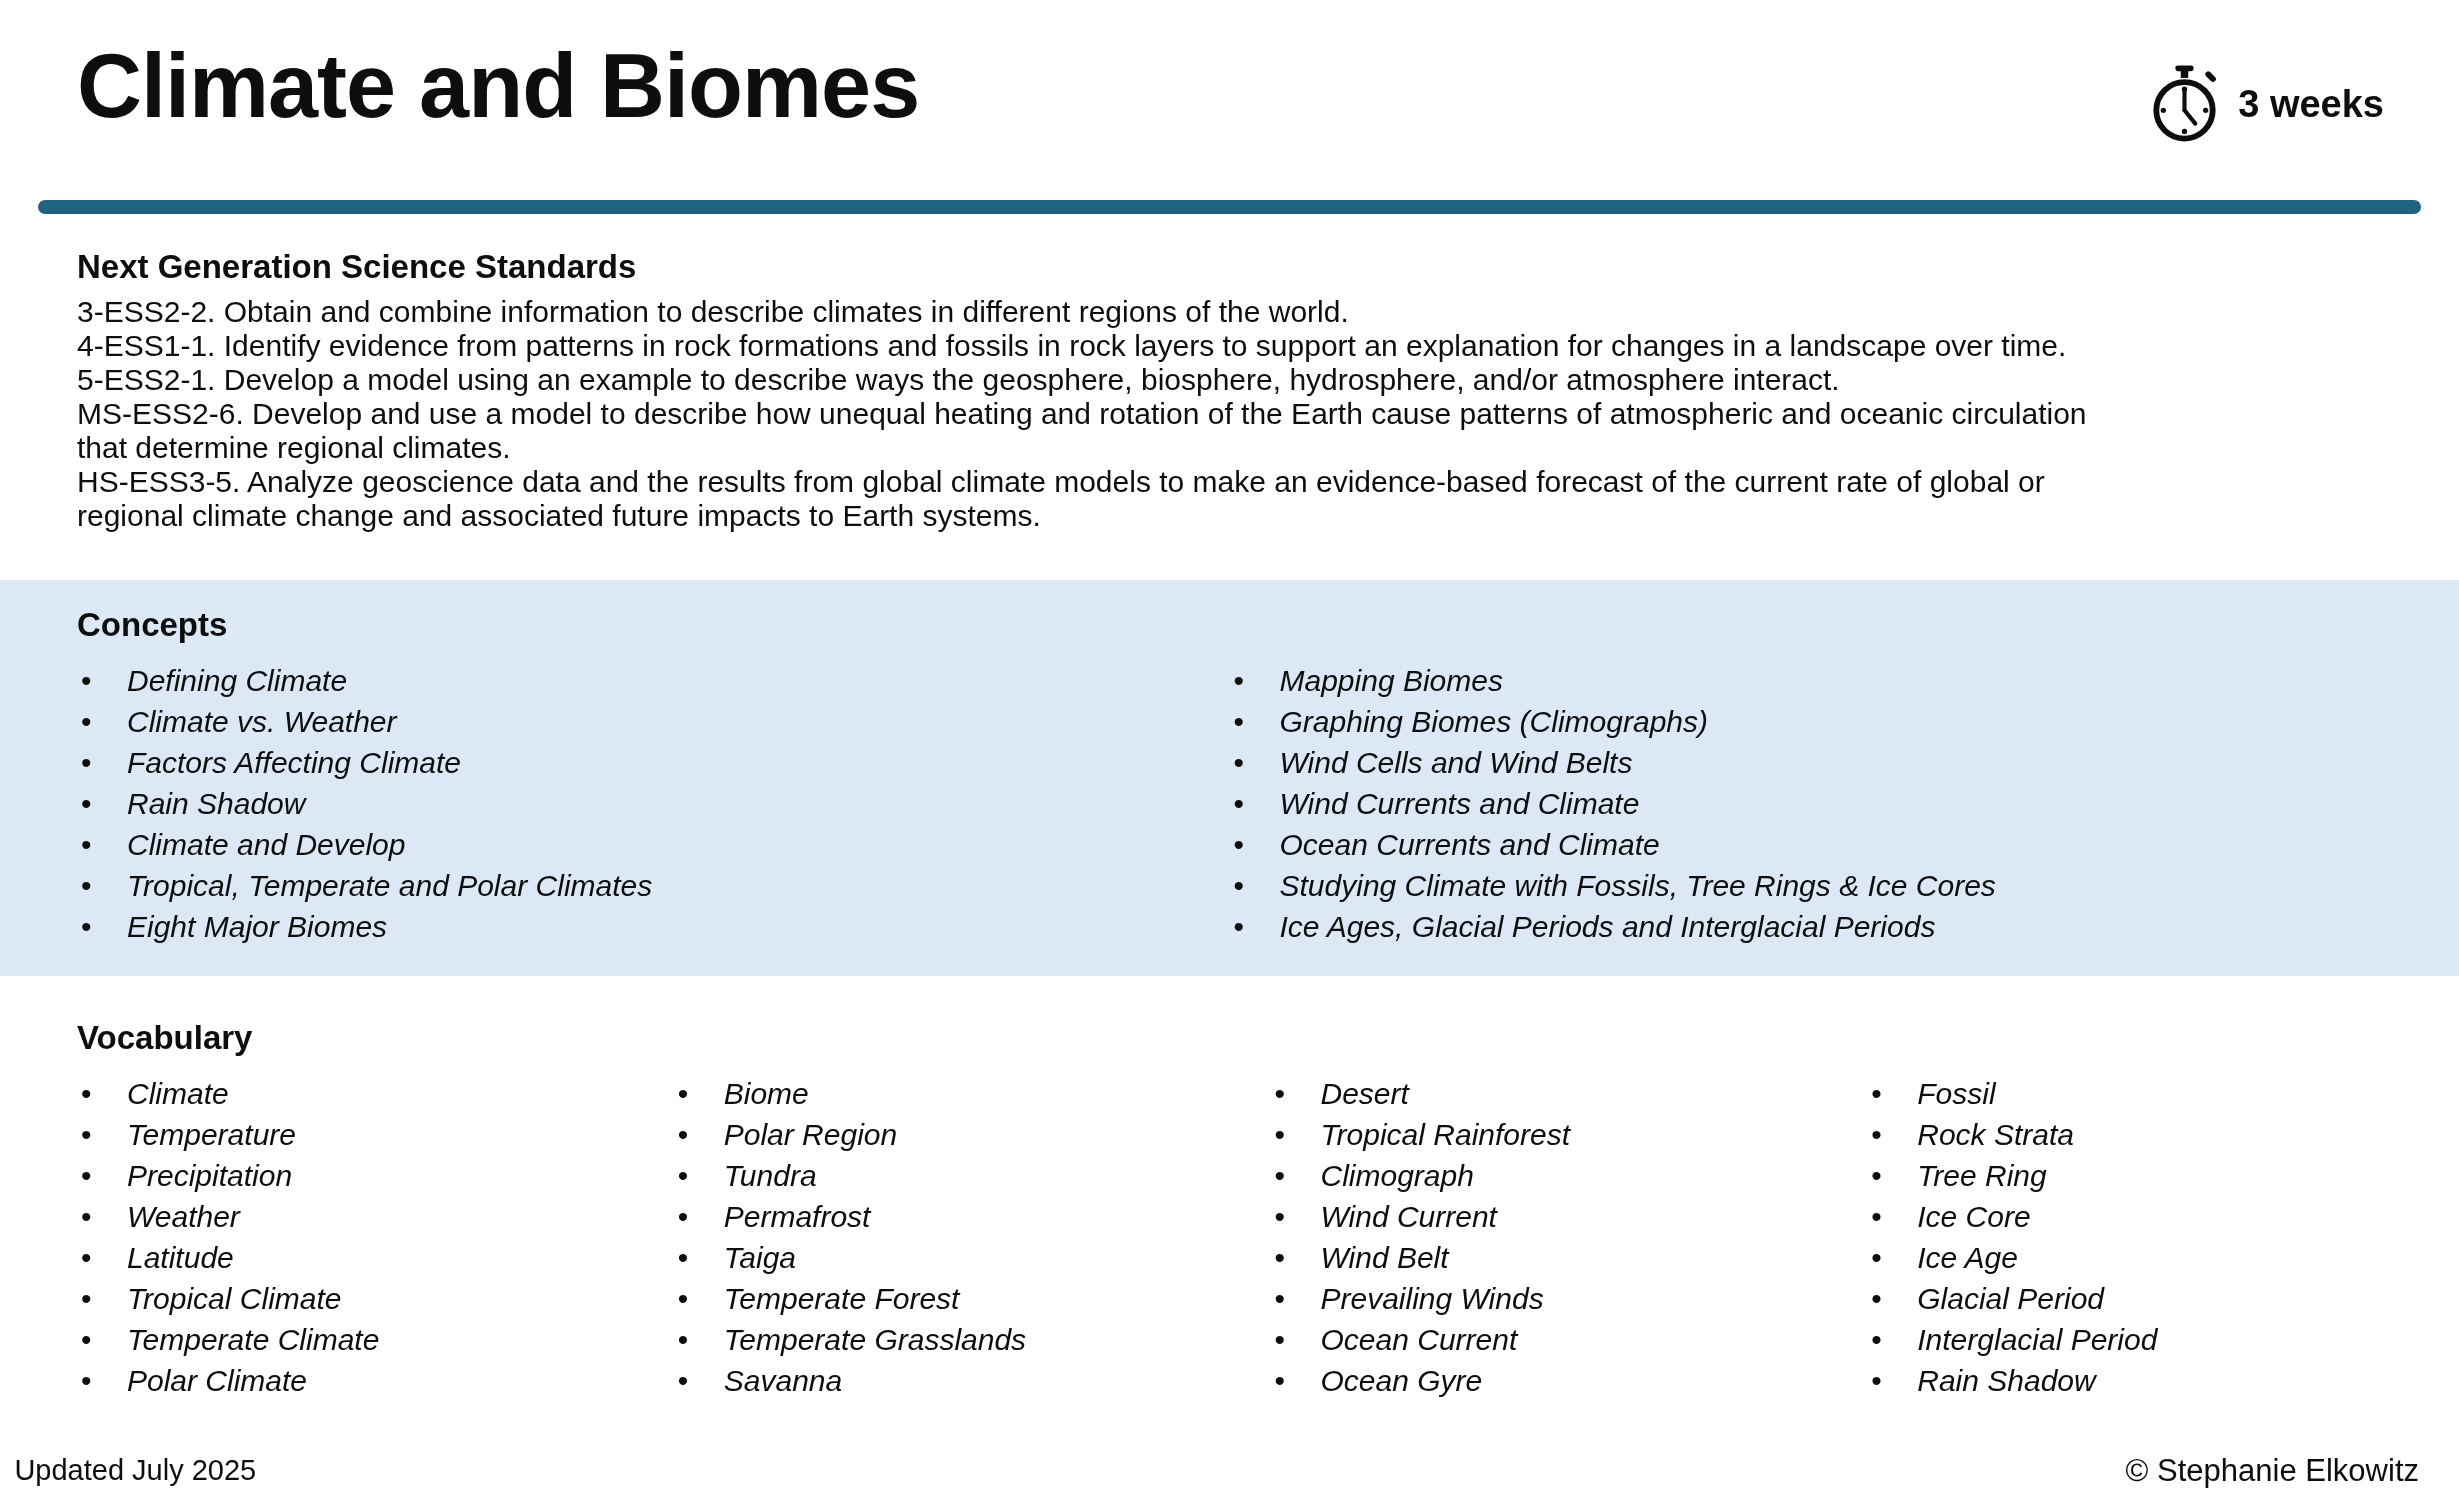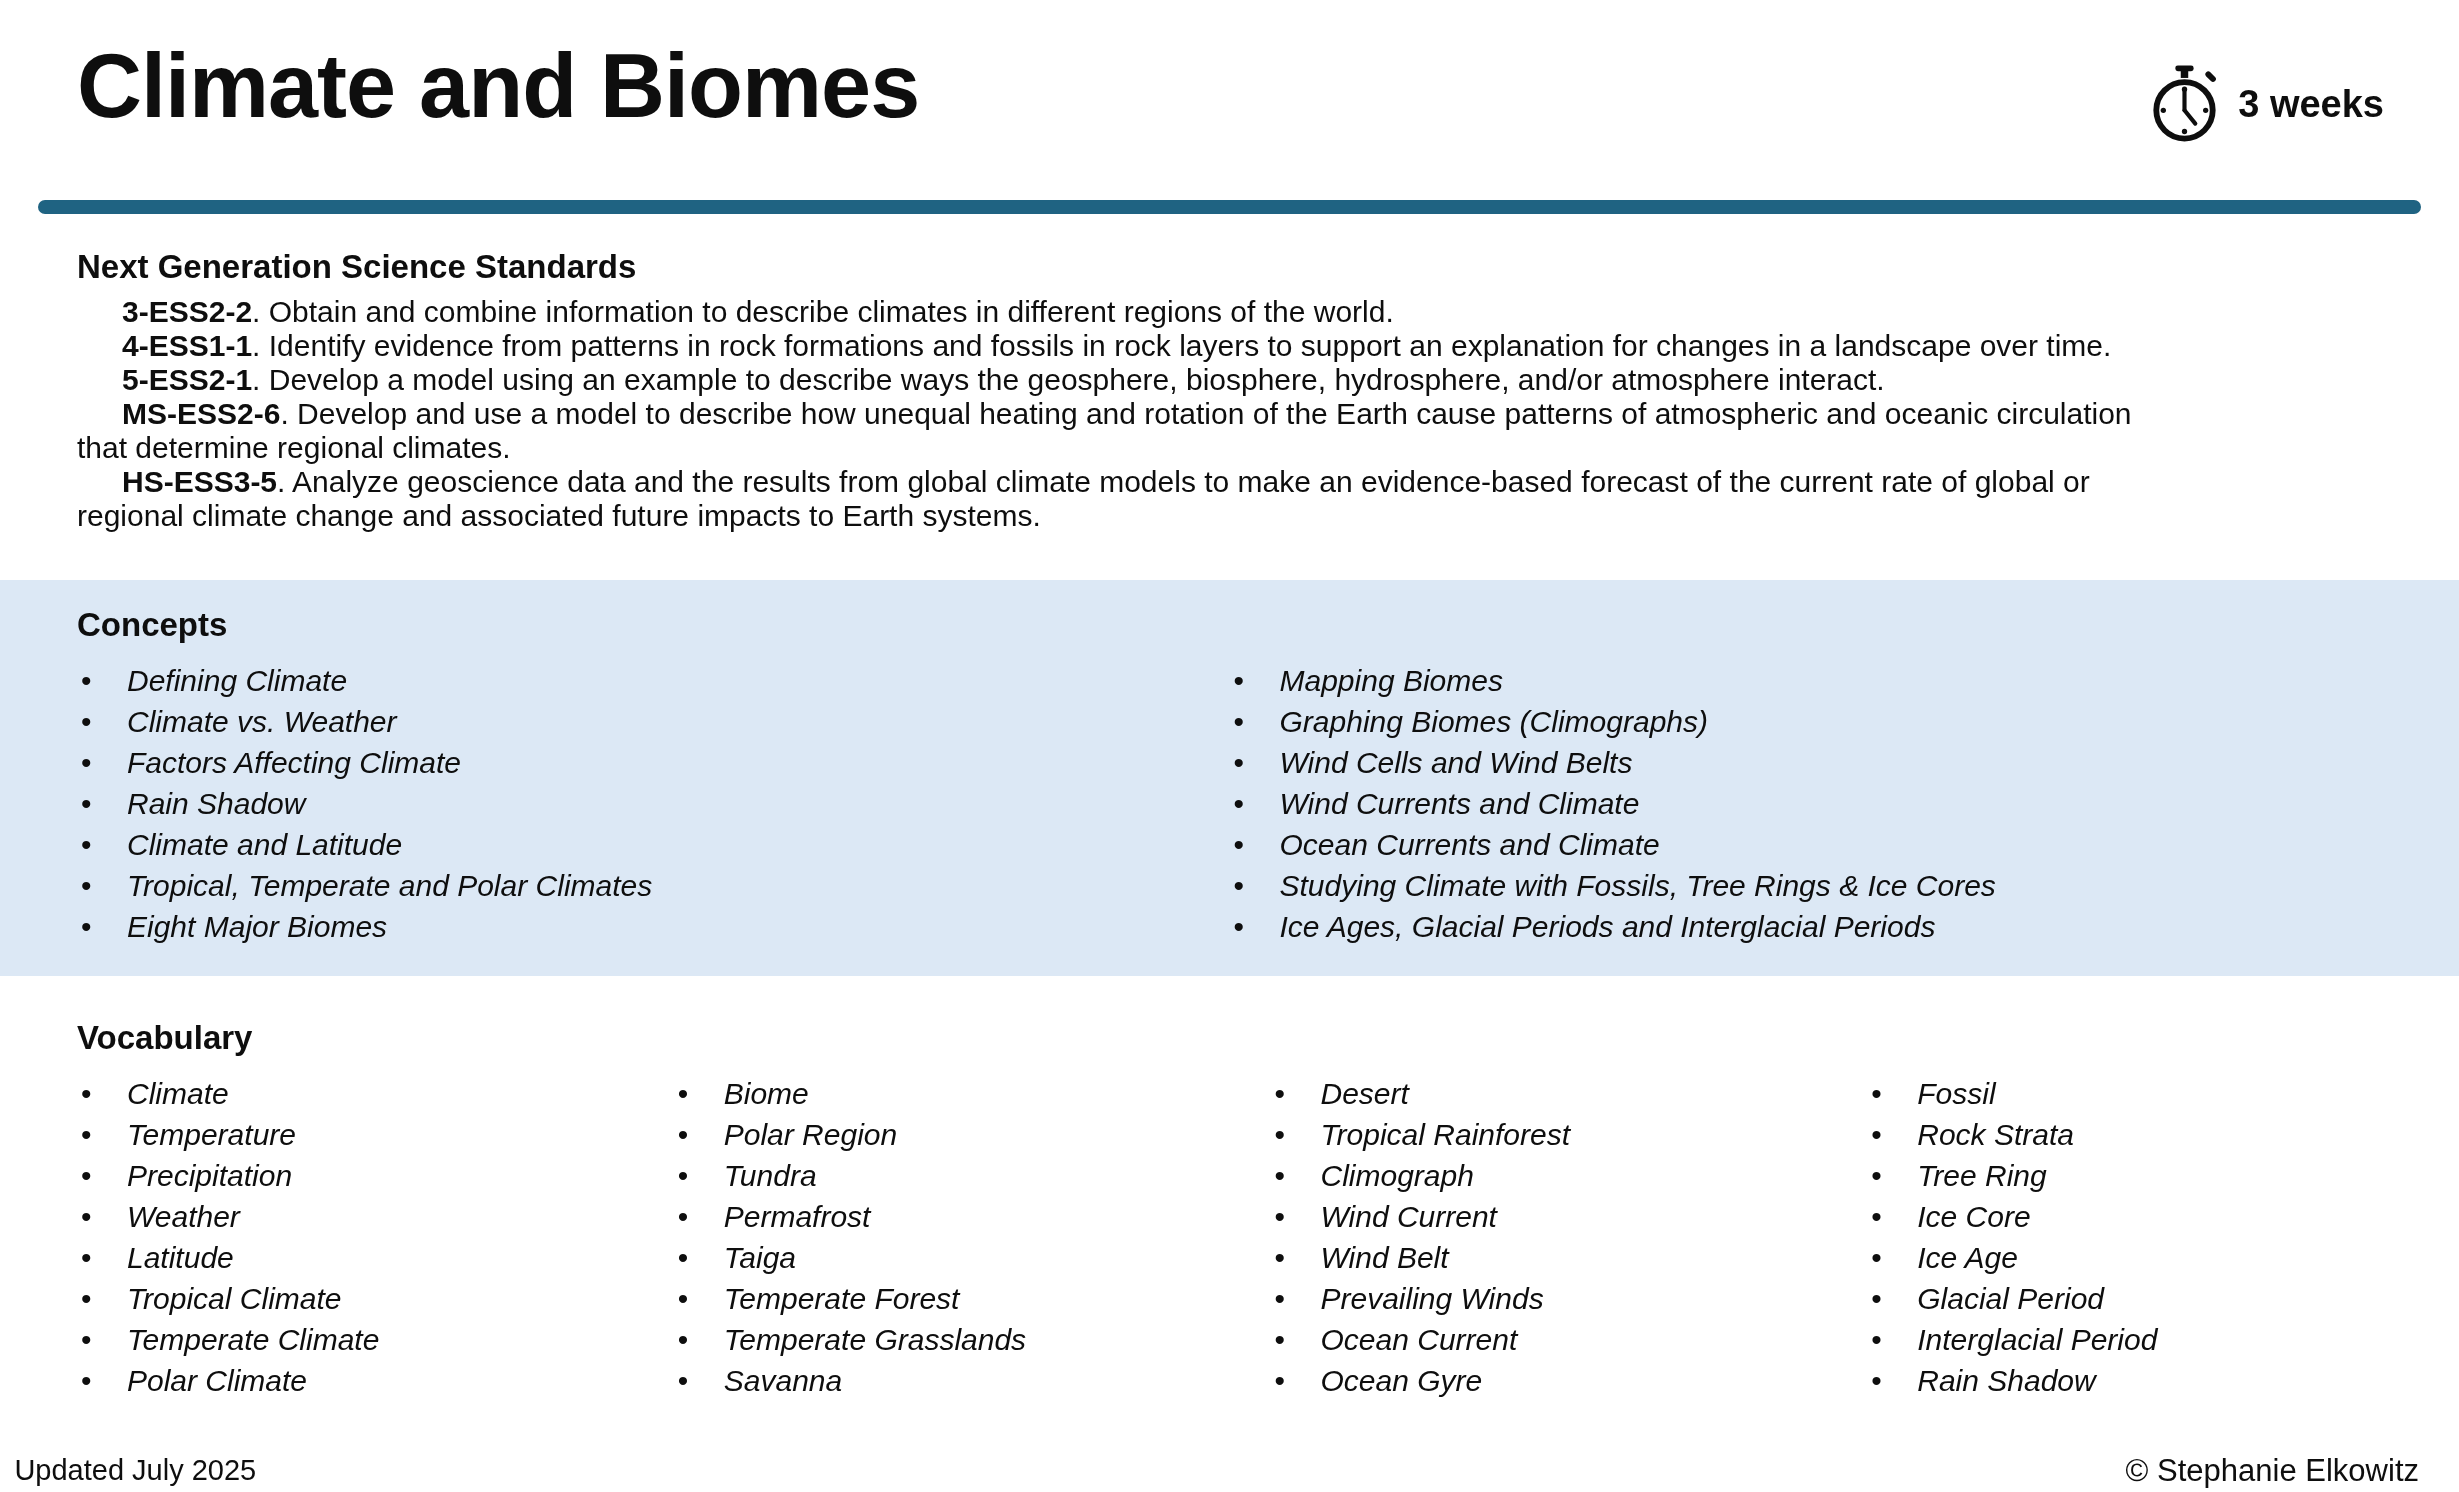--- a/index.html
+++ b/index.html
@@ -14,21 +14,21 @@
   .duration{display:flex;align-items:center;gap:12px;margin-top:25px;}
   .duration .dur-label{font-size:38px;font-weight:bold;white-space:nowrap;}
   .duration svg{display:block;}
 
   .divider{margin:54px 0 0 38px;width:2383px;height:14.4px;border-radius:7.7px;background:var(--divider,#1f6382);}
 
   h2{font-size:33px;font-weight:bold;margin:0 0 7.7px 0;line-height:1.2;}
 
   .standards{padding:33px 77px 0 77px;}
   .standard{font-size:30px;line-height:34px;margin:0;max-width:2065px;}
-  .standard strong{font-weight:bold;margin-left:45px;}
+  .standard strong{font-weight:normal;}
 
   .band{background:var(--concepts-bg,#dce8f5);margin-top:47px;padding:25px 77px 29px 77px;}
   .cols2{display:grid;grid-template-columns:1fr 1fr;}
   .cols4{display:grid;grid-template-columns:repeat(4,1fr);gap:48px;}
 
   ul.bullets{list-style:none;margin:7.7px 0 0 0;padding:0;font-size:30px;font-style:italic;}
   ul.bullets li{position:relative;padding-left:50px;line-height:41px;white-space:nowrap;}
   ul.bullets li::before{content:"\2022";position:absolute;left:3.8px;font-size:30px;}
 
   .vocab{padding:42px 43px 0 77px;}
@@ -74,21 +74,21 @@
 </section>
 
 <section class="band">
   <h2>Concepts</h2>
   <div class="cols2">
     <ul class="bullets">
         <li>Defining Climate</li>
         <li>Climate vs. Weather</li>
         <li>Factors Affecting Climate</li>
         <li>Rain Shadow</li>
-        <li>Climate and Latitude</li>
+        <li>Climate and Develop</li>
         <li>Tropical, Temperate and Polar Climates</li>
         <li>Eight Major Biomes</li>
       </ul>
     <ul class="bullets">
         <li>Mapping Biomes</li>
         <li>Graphing Biomes (Climographs)</li>
         <li>Wind Cells and Wind Belts</li>
         <li>Wind Currents and Climate</li>
         <li>Ocean Currents and Climate</li>
         <li>Studying Climate with Fossils, Tree Rings &amp; Ice Cores</li>

